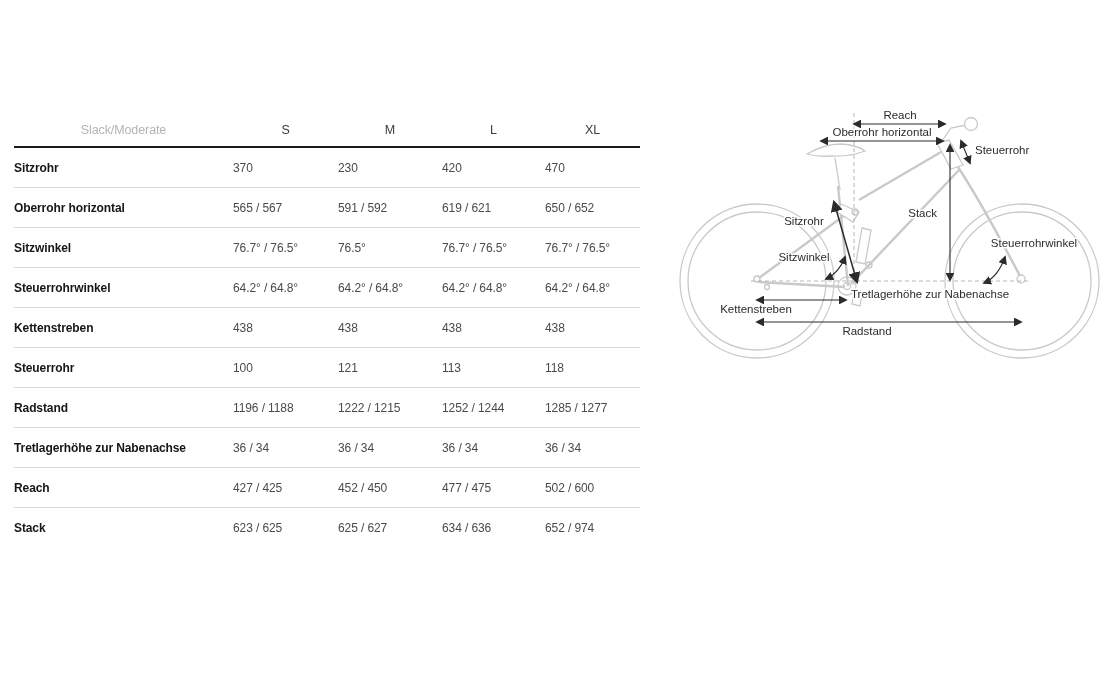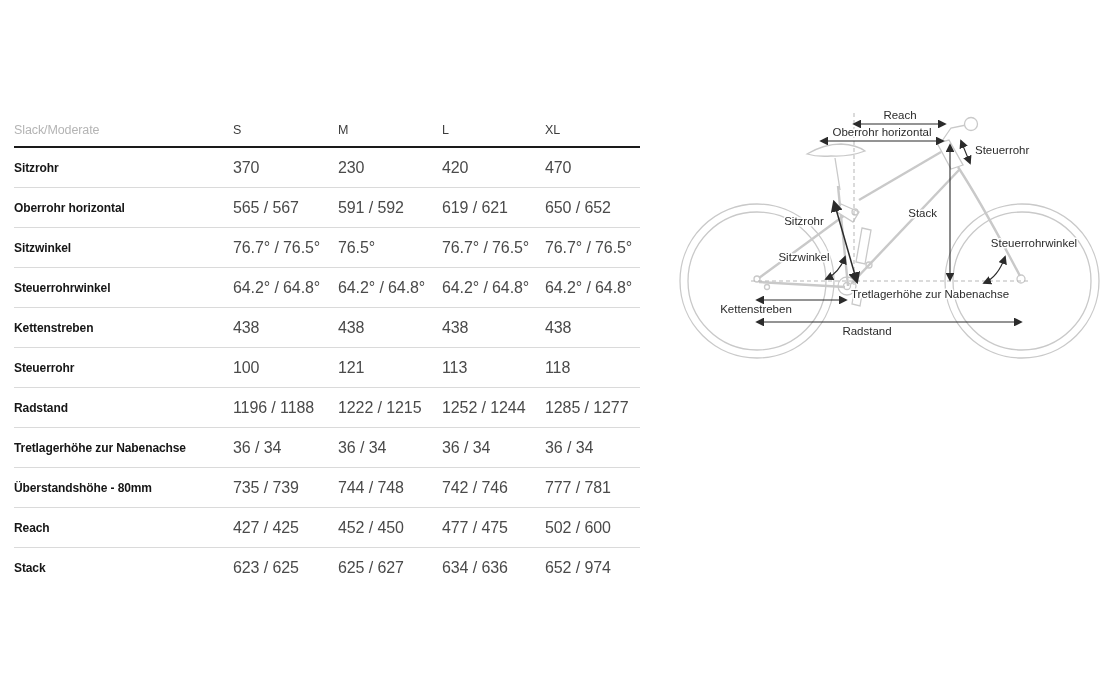--- a/index.html
+++ b/index.html
@@ -8,26 +8,26 @@
     --sketch:#c9c9c9; --dimension:#2b2b2b;
   }
   *{box-sizing:border-box;margin:0;padding:0;}
   html,body{width:1119px;height:689px;background:#fff;overflow:hidden;
     font-family:"Liberation Sans",sans-serif;}
   .page{position:relative;width:1119px;height:689px;background:#fff;}
 
   
   .geo-table{position:absolute;left:14px;top:113px;width:626px;}
   .tr{display:grid;grid-template-columns:219px 105px 104px 103px 95px;align-items:center;}
-  .thead{height:35px;border-bottom:2px solid var(--table-rule);}
+  .thead{height:35px;border-bottom:2px solid var(--table-rule);text-align:center;}
   .thead .th{font-size:12.5px;color:var(--col-header);letter-spacing:-0.1px;}
   .thead .th.lbl{color:var(--muted-header);}
   .row{height:40px;border-bottom:1px solid var(--row-divider);}
   .row:last-child{border-bottom:none;}
-  .td{font-size:16px;color:var(--value-text);letter-spacing:-0.1px;white-space:nowrap;}
+  .td{font-size:12px;color:var(--value-text);letter-spacing:-0.1px;white-space:nowrap;}
   .td.lbl{font-weight:bold;color:var(--label-text);font-size:12px;}
 
   
   .diagram{position:absolute;left:679px;top:100px;width:440px;height:270px;}
   .sk{stroke:var(--sketch);fill:none;stroke-width:1.3px;}
   .sk2{stroke:var(--sketch);fill:none;stroke-width:2.4px;}
   .skf{stroke:var(--sketch);fill:#fff;stroke-width:1.3px;}
   .dim{stroke:var(--dimension);fill:none;stroke-width:1.1px;}
   .dim-th{stroke:var(--dimension);fill:none;stroke-width:1.5px;}
   .dash{stroke:#b7b7b7;fill:none;stroke-width:1px;stroke-dasharray:4 3;}
@@ -105,27 +105,20 @@
     </div>
 
     <div class="tr row">
       <div class="td lbl">Tretlagerhöhe zur Nabenachse</div>
       <div class="td cell">36 / 34</div>
       <div class="td cell">36 / 34</div>
       <div class="td cell">36 / 34</div>
       <div class="td cell">36 / 34</div>
     </div>
 
-    <div class="tr row">
-      <div class="td lbl">Überstandshöhe - 80mm</div>
-      <div class="td cell">735 / 739</div>
-      <div class="td cell">744 / 748</div>
-      <div class="td cell">742 / 746</div>
-      <div class="td cell">777 / 781</div>
-    </div>
 
     <div class="tr row">
       <div class="td lbl">Reach</div>
       <div class="td cell">427 / 425</div>
       <div class="td cell">452 / 450</div>
       <div class="td cell">477 / 475</div>
       <div class="td cell">502 / 600</div>
     </div>
 
     <div class="tr row">

